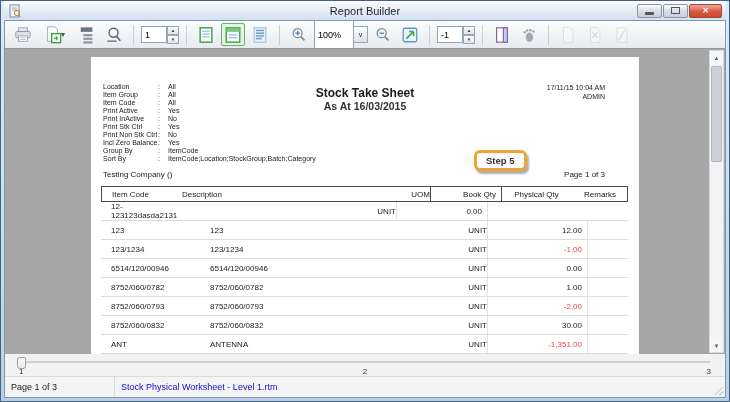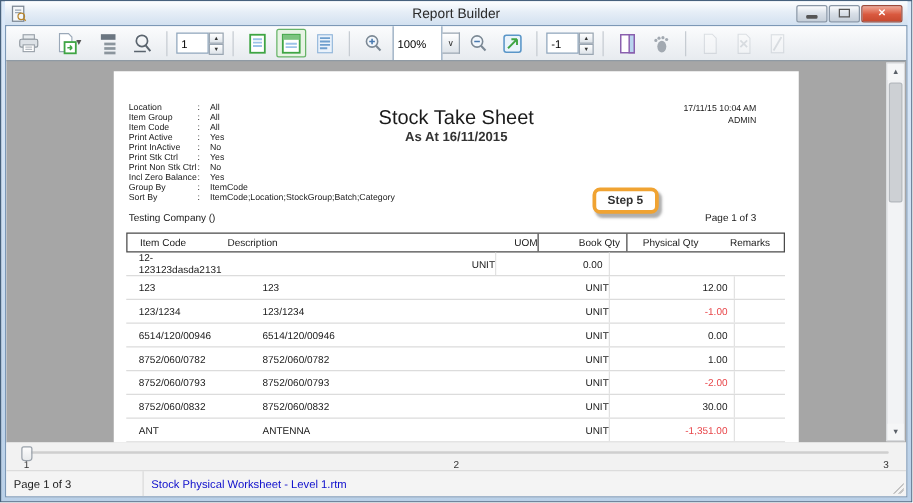--- a/index.html
+++ b/index.html
@@ -102,21 +102,21 @@
     width:11px;height:96px;margin-top:2px;border-radius:2px;
     background:#cdd0d4;border:1px solid #b4b8bd;
   }
 
   
   .params{ position:absolute; left:12px; top:26px; font-size:7px; line-height:8px; }
   .p-row{ display:flex; }
   .p-label{ width:55px; }
   .p-colon{ width:10px; }
   .rep-title-block{ position:absolute; left:0; right:0; top:29px; text-align:center; }
-  .rep-title{ font-size:16px; font-weight:normal; }
+  .rep-title{ font-size:12px; font-weight:bold; }
   .rep-subtitle{ font-size:10.5px; font-weight:bold; color:#333; }
   .printed{ position:absolute; right:34px; top:27px; text-align:right; font-size:7px; line-height:8.5px; }
   .callout{
     position:absolute; left:383px; top:93px;
     border:3px solid #f0a332; border-radius:6px; background:#fff;
     padding:2px 9px; font-size:9.5px; font-weight:600; color:#333;
     box-shadow:2px 3px 2px rgba(110,110,110,.55);
   }
   .company-line{
     position:absolute; left:12px; right:34px; top:113px;
@@ -403,21 +403,21 @@
 
   <div class="p-row">
     <span class="p-label">Sort By</span>
     <span class="p-colon">:</span>
     <span class="p-value">ItemCode;Location;StockGroup;Batch;Category</span>
   </div>
 </div>
 
         <div class="rep-title-block">
           <div class="rep-title">Stock Take Sheet</div>
-          <div class="rep-subtitle">As At 16/11/2015</div>
+          <div class="rep-subtitle">As At 16/03/2015</div>
         </div>
 
         <div class="printed">
           <div>17/11/15 10:04 AM</div>
           <div>ADMIN</div>
         </div>
 
         <div class="callout">Step 5</div>
 
         <div class="company-line">

